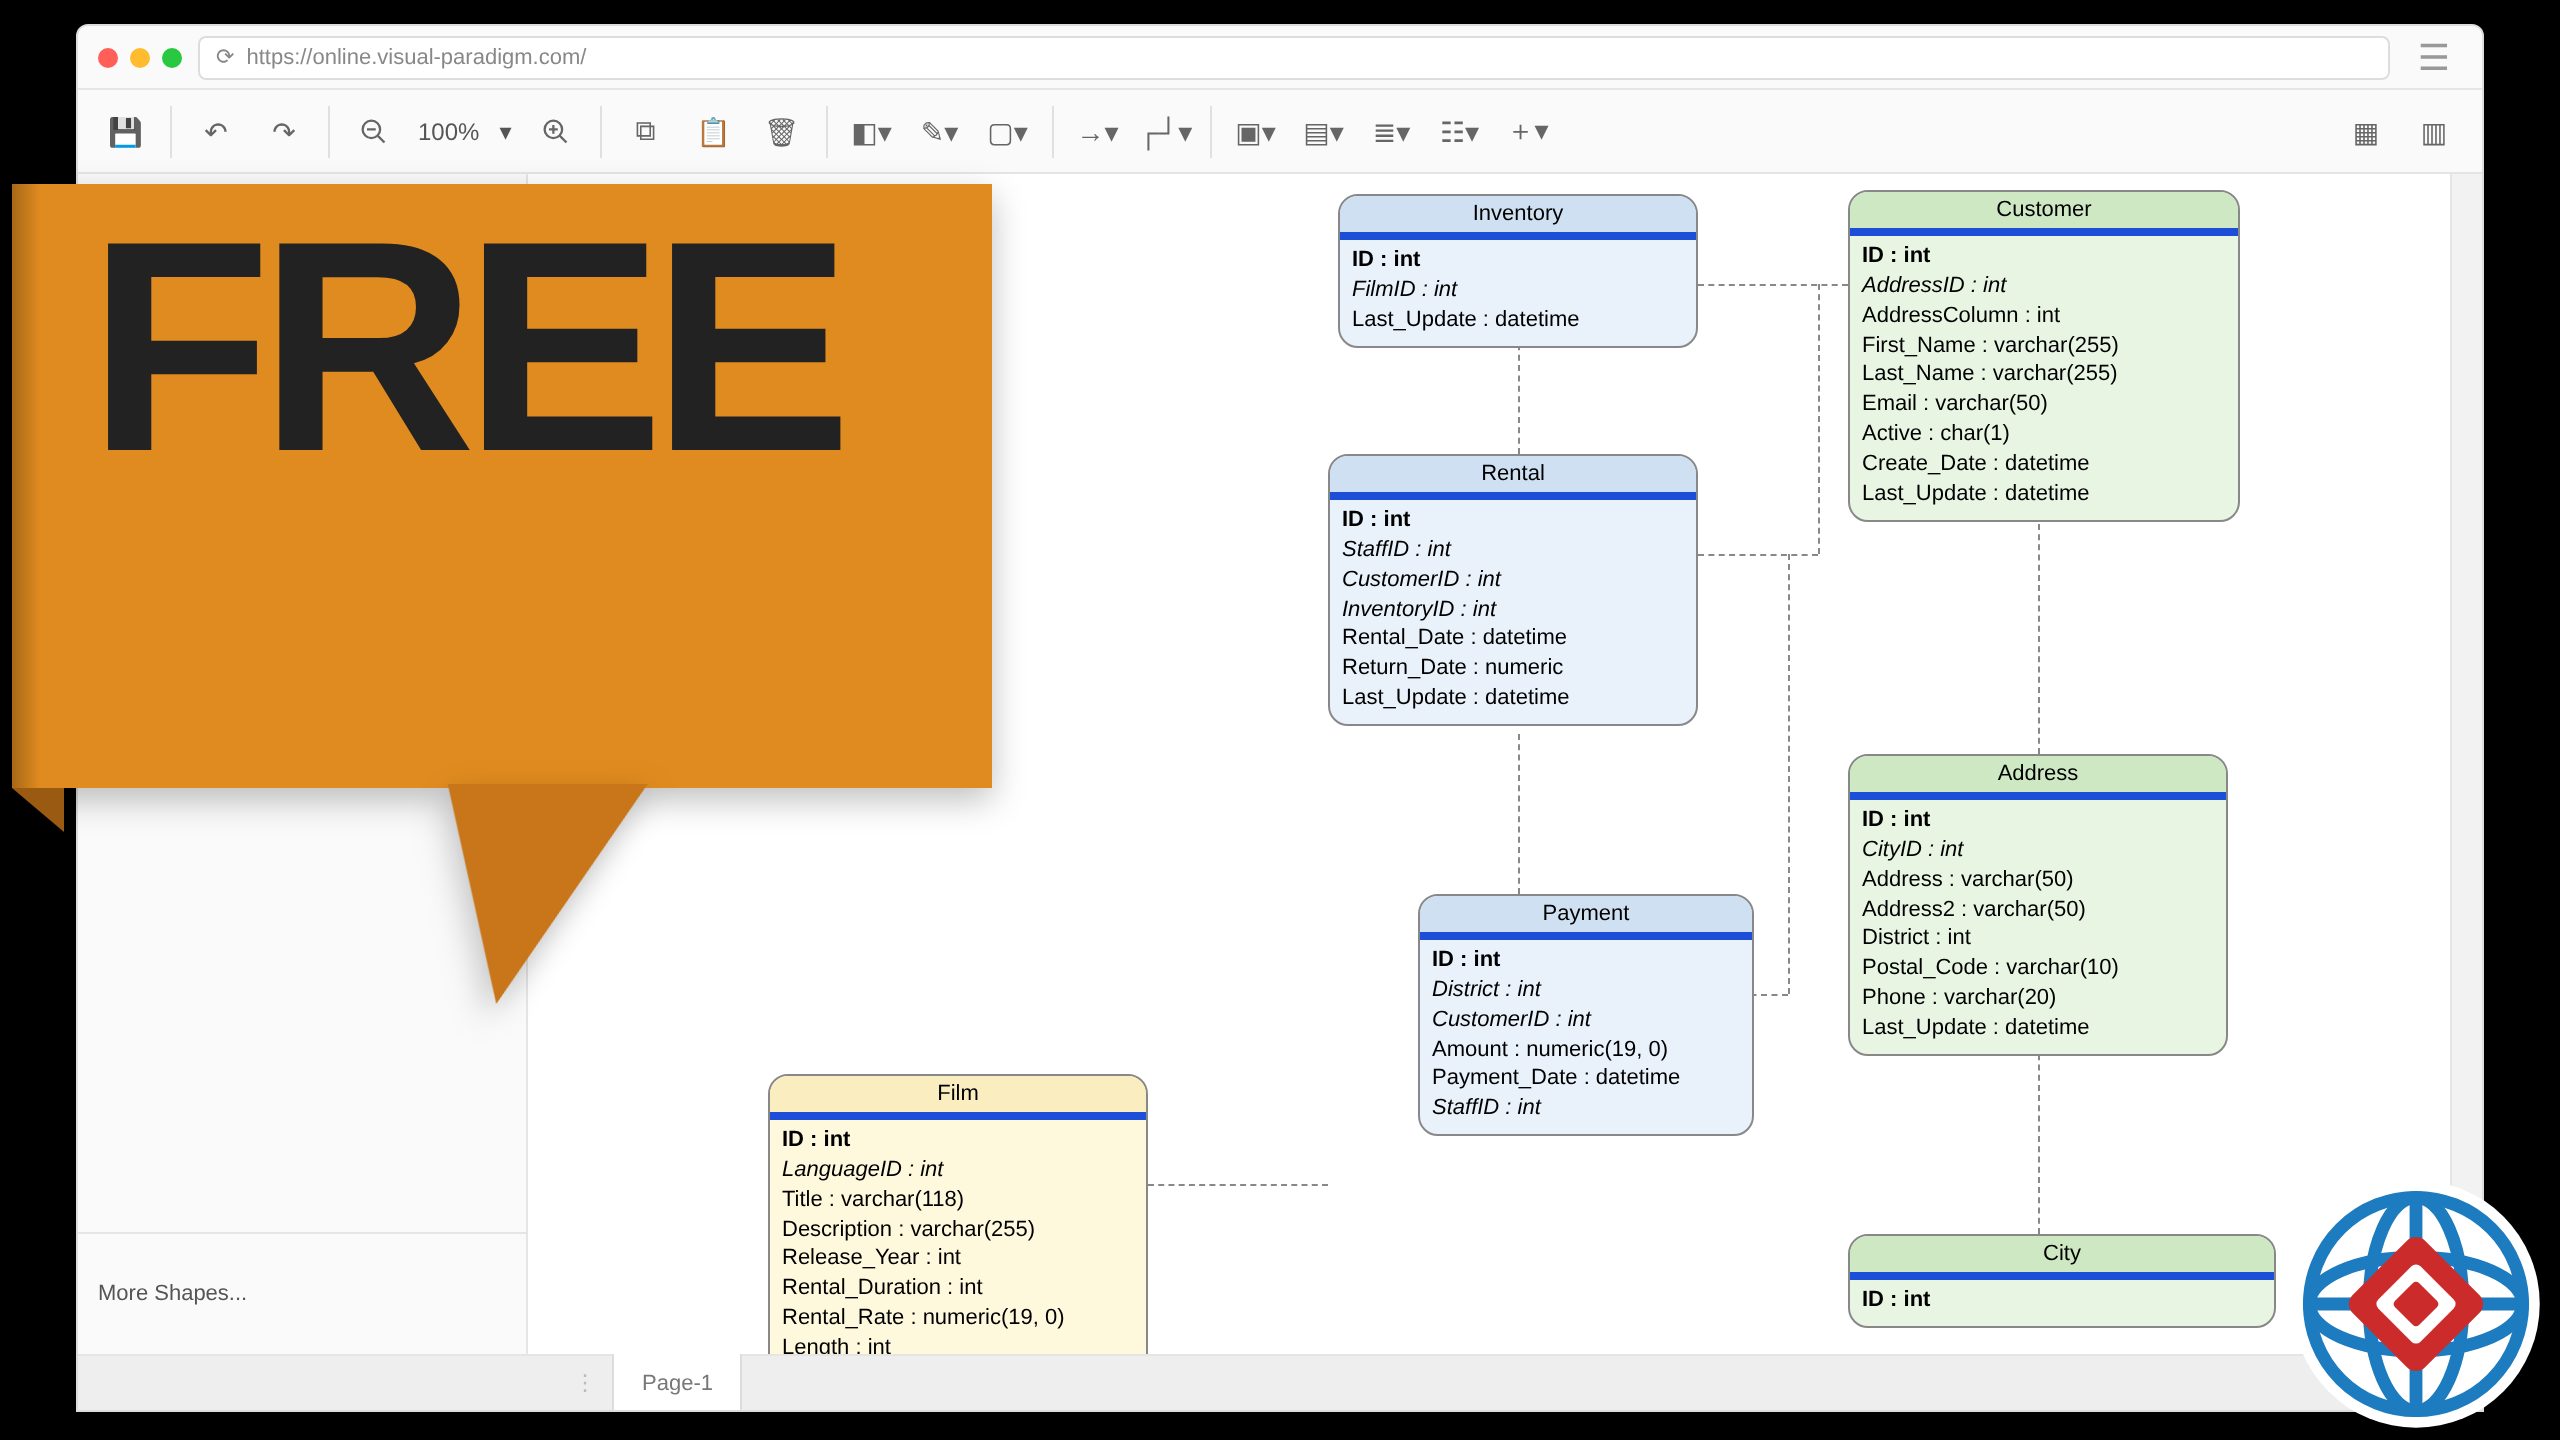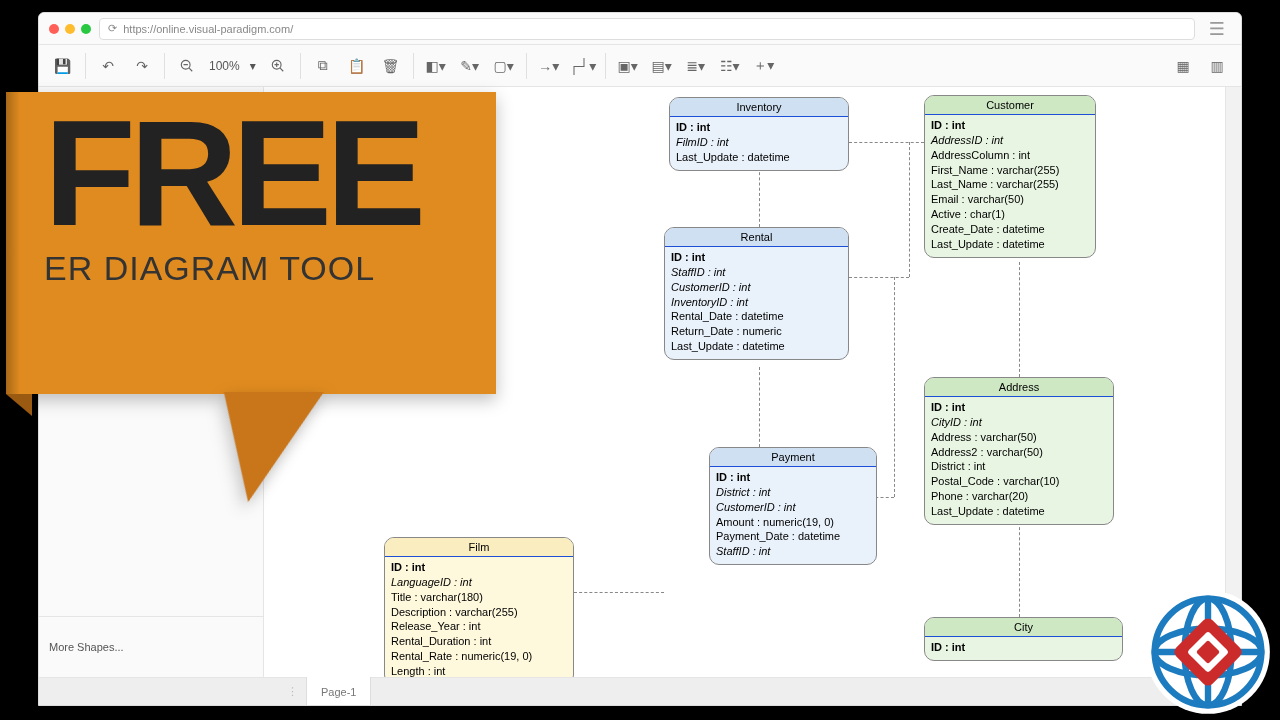--- a/index.html
+++ b/index.html
@@ -127,21 +127,21 @@
     position: absolute;
     border: 1px solid #888;
     border-radius: 10px;
     background: #fff;
     font-size: 11px;
     overflow: hidden;
   }
   .entity .hdr {
     text-align: center;
     padding: 3px 4px;
-    border-bottom: 1px solid #1d4ed8;
+    border-bottom: 4px solid #1d4ed8;
     font-size: 11px;
   }
   .entity .rows { padding: 3px 6px 5px 6px; }
   .entity .r { white-space: nowrap; line-height: 1.35; }
   .entity .pk { font-weight: bold; }
   .entity .fk { font-style: italic; }
 
   .blue .hdr  { background: #cfe0f2; }
   .blue       { background: #e9f1fa; }
   .green .hdr { background: #cee8c4; }
@@ -308,21 +308,21 @@
         <div class="rel" style="left: 755px; top: 175px; width: 0px; height: 115px; border-width: 0px 0px 0px 1px;"></div>
         <div class="rel" style="left: 755px; top: 435px; width: 0px; height: 95px; border-width: 0px 0px 0px 1px;"></div>
         <div class="rel" style="left: 585px; top: 410px; width: 45px; height: 0px; border-width: 1px 0px 0px;"></div>
         <div class="rel" style="left: 630px; top: 190px; width: 0px; height: 220px; border-width: 0px 1px 0px 0px;"></div>
         <div class="rel" style="left: 310px; top: 505px; width: 90px; height: 0px; border-width: 1px 0px 0px;"></div>
         <div class="entity yellow" style="left: 120px; top: 450px; width: 190px;">
           <div class="hdr">Film</div>
           <div class="rows">
             <div class="r pk">ID : int</div>
             <div class="r fk">LanguageID : int</div>
-            <div class="r">Title : varchar(180)</div>
+            <div class="r">Title : varchar(118)</div>
             <div class="r">Description : varchar(255)</div>
             <div class="r">Release_Year : int</div>
             <div class="r">Rental_Duration : int</div>
             <div class="r">Rental_Rate : numeric(19, 0)</div>
             <div class="r">Length : int</div>
           </div>
         </div>
         <div class="entity blue" style="left: 405px; top: 10px; width: 180px;">
           <div class="hdr">Inventory</div>
           <div class="rows">
@@ -347,21 +347,21 @@
           <div class="hdr">Payment</div>
           <div class="rows">
             <div class="r pk">ID : int</div>
             <div class="r fk">District : int</div>
             <div class="r fk">CustomerID : int</div>
             <div class="r">Amount : numeric(19, 0)</div>
             <div class="r">Payment_Date : datetime</div>
             <div class="r fk">StaffID : int</div>
           </div>
         </div>
-        <div class="entity green" style="left: 660px; top: 8px; width: 172px;">
+        <div class="entity green" style="left: 660px; top: 8px; width: 196px;">
           <div class="hdr">Customer</div>
           <div class="rows">
             <div class="r pk">ID : int</div>
             <div class="r fk">AddressID : int</div>
             <div class="r">AddressColumn : int</div>
             <div class="r">First_Name : varchar(255)</div>
             <div class="r">Last_Name : varchar(255)</div>
             <div class="r">Email : varchar(50)</div>
             <div class="r">Active : char(1)</div>
             <div class="r">Create_Date : datetime</div>
@@ -374,42 +374,41 @@
             <div class="r pk">ID : int</div>
             <div class="r fk">CityID : int</div>
             <div class="r">Address : varchar(50)</div>
             <div class="r">Address2 : varchar(50)</div>
             <div class="r">District : int</div>
             <div class="r">Postal_Code : varchar(10)</div>
             <div class="r">Phone : varchar(20)</div>
             <div class="r">Last_Update : datetime</div>
           </div>
         </div>
-        <div class="entity green" style="left: 660px; top: 530px; width: 199px;">
+        <div class="entity green" style="left: 660px; top: 530px; width: 214px;">
           <div class="hdr">City</div>
           <div class="rows">
             <div class="r pk">ID : int</div>
           </div>
         </div>
       </div>
 
     <div class="rbar"></div>
   </div>
 
   <div class="tabs">
     <div class="tab-grip"></div>
     <span style="padding:0 8px;color:#bbb">⋮</span>
     <div class="tab">Page-1</div>
   </div>
 </div>
 
 <div class="banner">
   <div class="ribbon">
     <div class="big">FREE</div>
-    <div class="sub">ER DIAGRAM TOOL</div>
   </div>
   <div class="fold"></div>
   <div class="tail"></div>
 </div>
 
 <svg class="logo" viewBox="0 0 120 120">
   <circle cx="60" cy="60" r="58" fill="#fff"></circle>
   <g stroke="#1d7bbf" stroke-width="6" fill="none">
     <ellipse cx="60" cy="60" rx="50" ry="50"></ellipse>
     <ellipse cx="60" cy="60" rx="50" ry="22"></ellipse>

